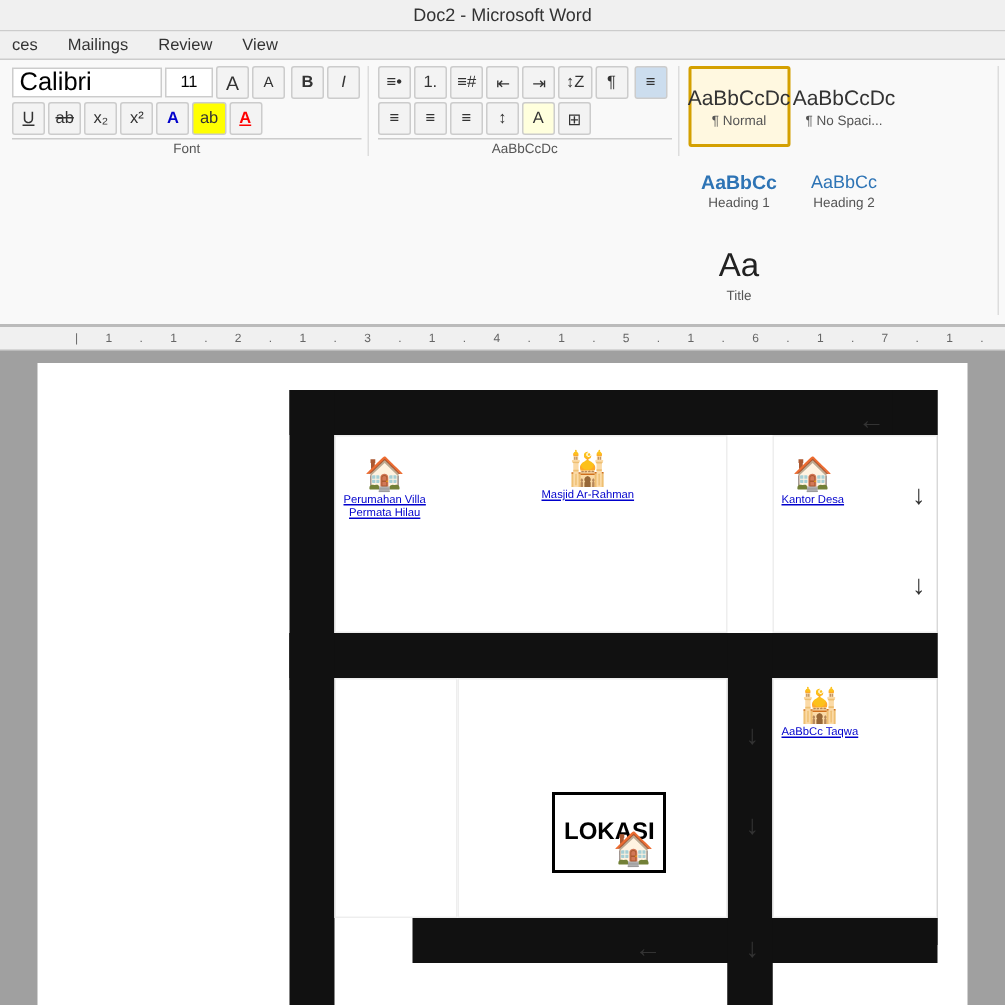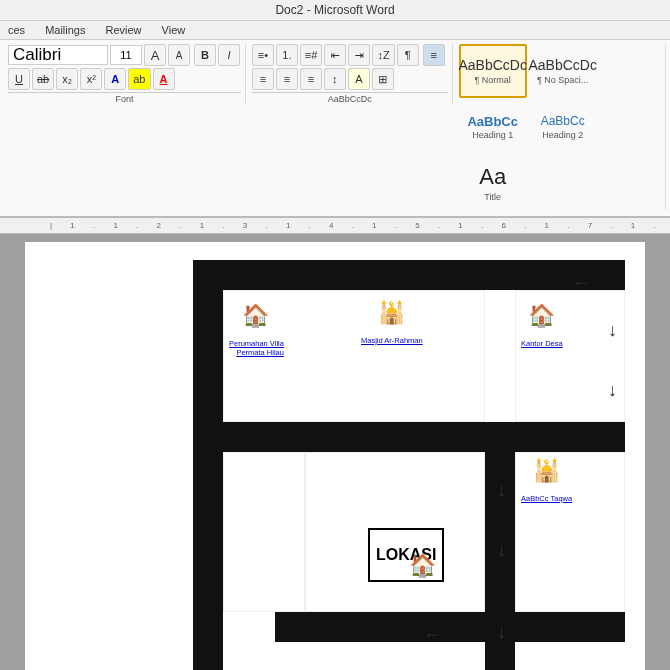--- a/index.html
+++ b/index.html
@@ -134,25 +134,25 @@
       flex-direction: column;
       align-items: center;
       font-size: 8px;
       color: #222;
     }
     .loc-icon {
       font-size: 22px;
       line-height: 1;
     }
     .loc-label {
-      text-align: right;
+      text-align: center;
       font-size: 7.5px;
       color: #00c;
       text-decoration: underline;
-      margin-top: 12px;
+      margin-top: 1px;
       max-width: 70px;
     }
 
     .lokasi-label {
       position: absolute;
       top: 268px;
       left: 323px;
       font-size: 16px;
       font-weight: bold;
       color: #000;

